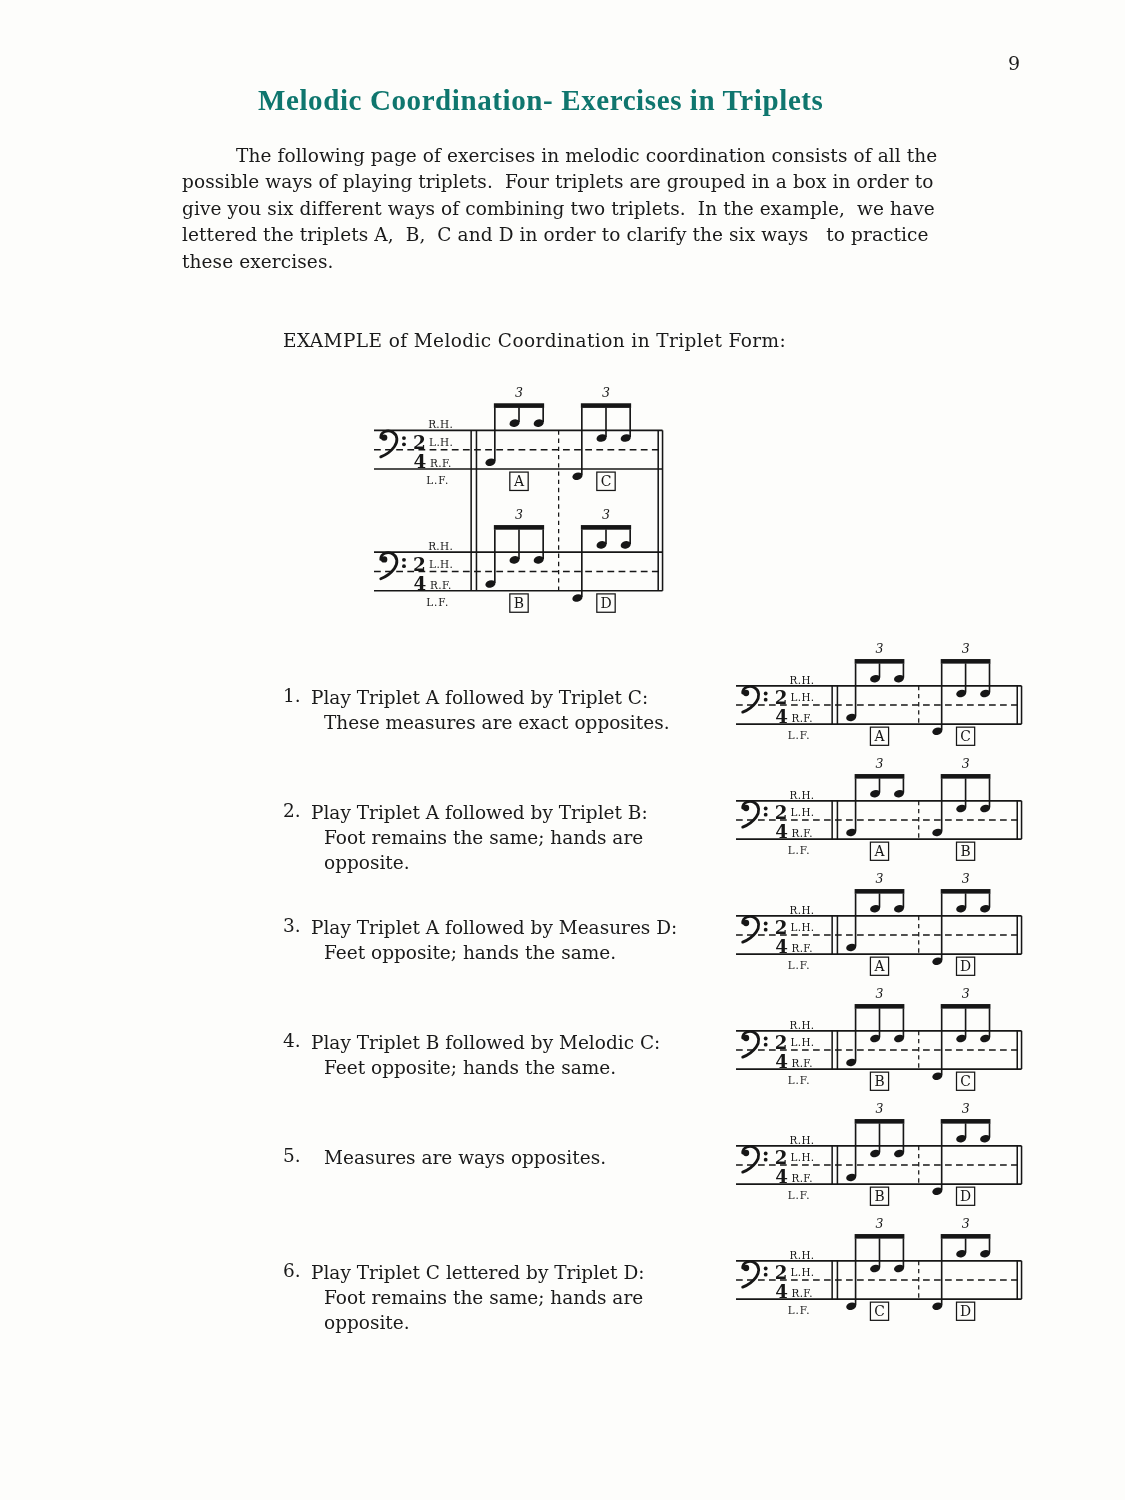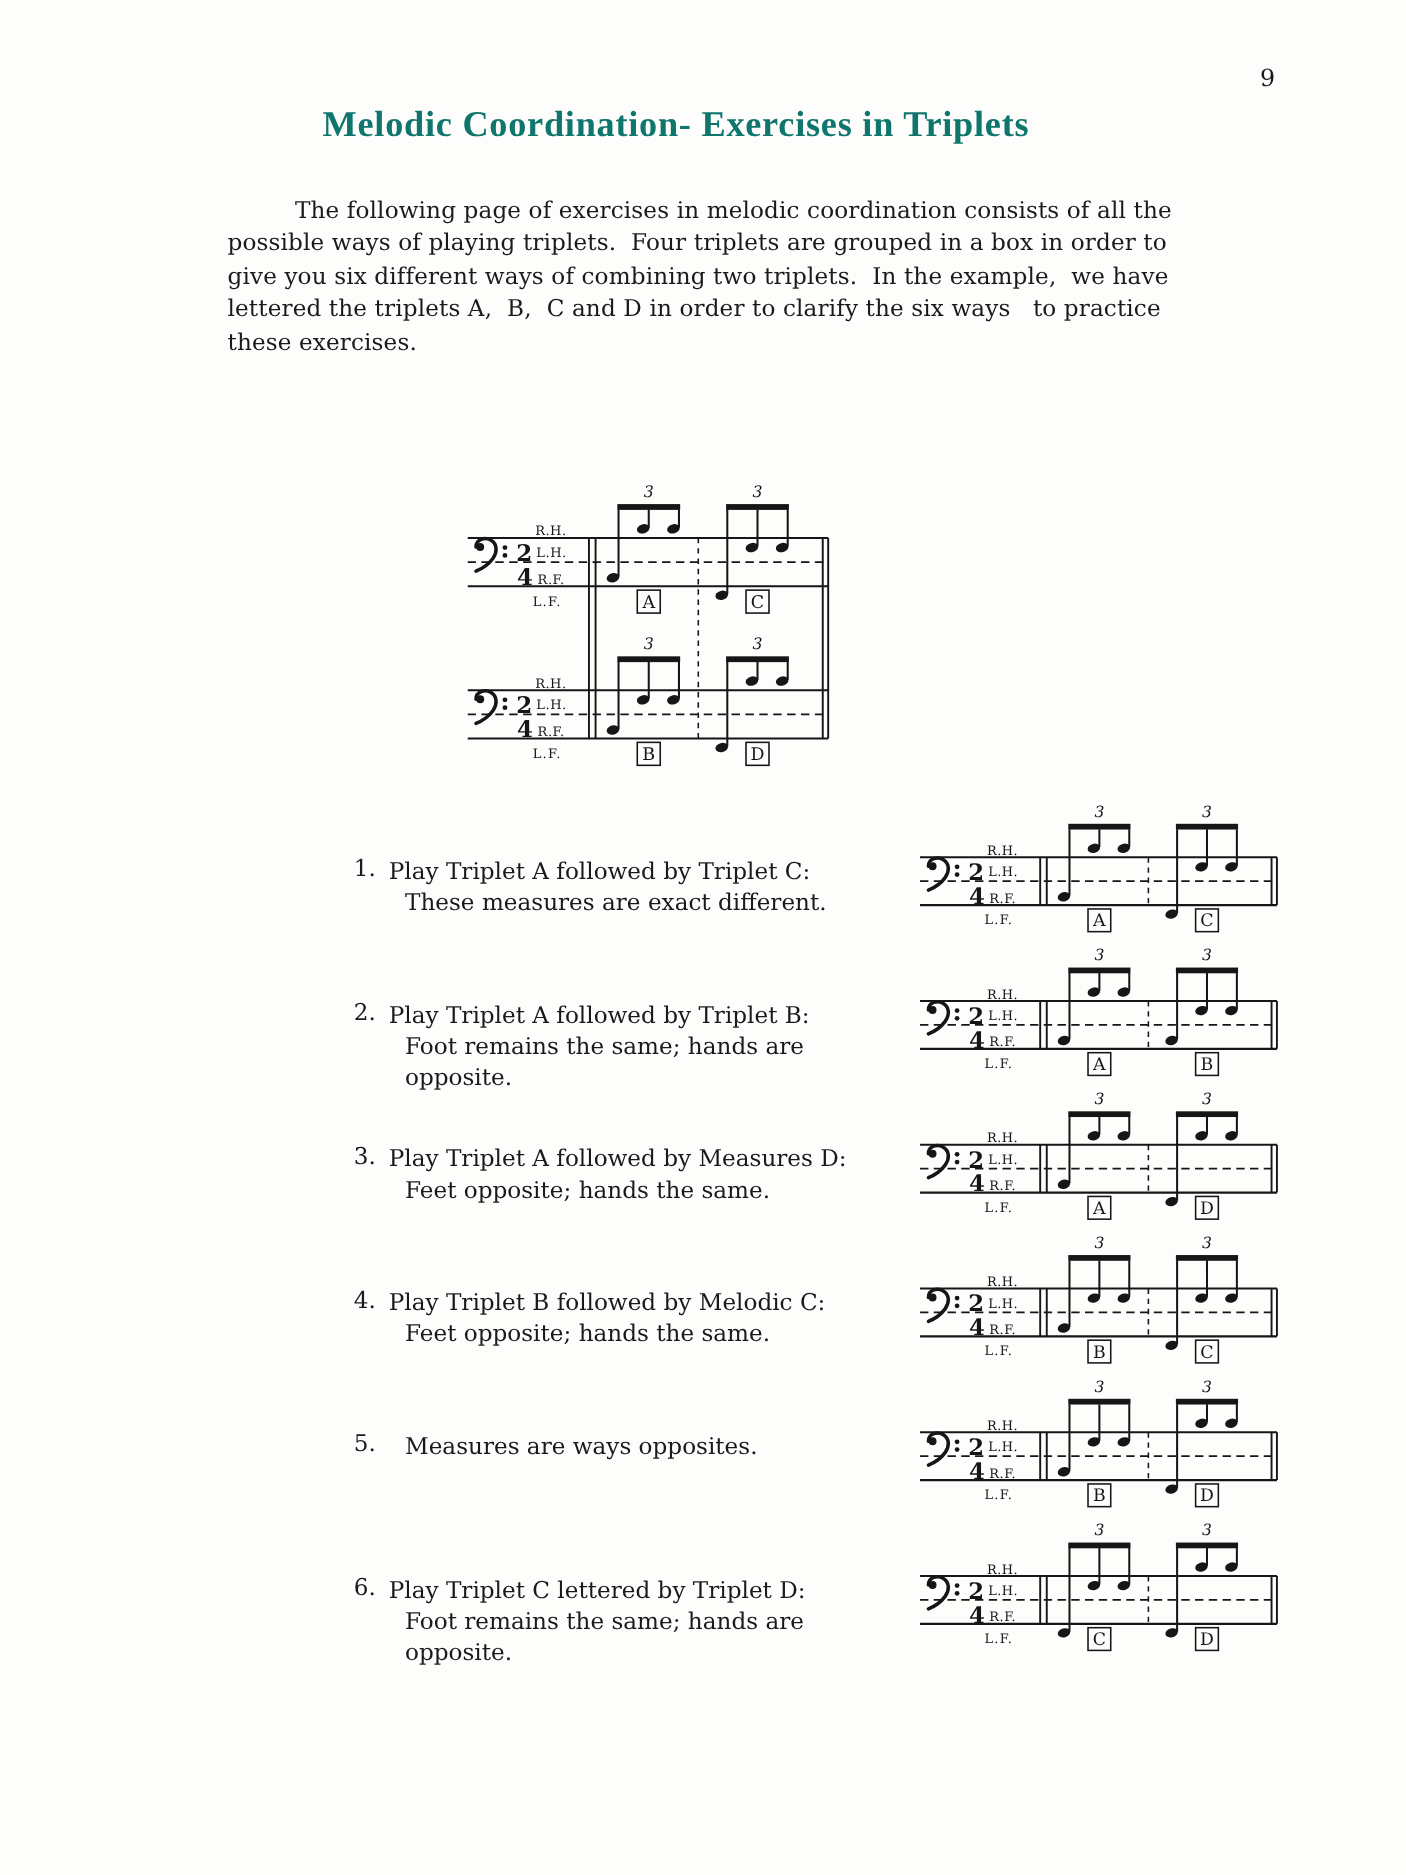--- a/index.html
+++ b/index.html
@@ -17,21 +17,21 @@
     position:absolute;left:1008px;top:52px;
     font-size:19px;
   }
   .title{
     position:absolute;left:258px;top:84px;
     font-family:"Liberation Serif",serif;
     font-weight:700;font-size:29px;letter-spacing:.6px;
     color:#0f766e;
   }
   .intro{
-    position:absolute;left:182px;top:156px;
+    position:absolute;left:182px;top:143px;
     font-size:18.5px;line-height:26.4px;
     letter-spacing:.1px;white-space:pre;
   }
   .intro-line.first{padding-left:54px;}
   .ex-heading{
     position:absolute;left:283px;top:330px;
     font-size:18.5px;letter-spacing:.4px;
   }
   .notation{position:absolute;display:block;}
   .row{position:absolute;left:0;width:1125px;height:115px;}
@@ -39,20 +39,21 @@
   .txt{position:absolute;left:311px;top:57px;font-size:18.5px;line-height:25px;}
   .txt .detail{padding-left:13px;}
 </style>
 </head>
 <body>
 
 <div class="page">
   <div class="pageno">9</div>
   <div class="title">Melodic Coordination- Exercises in Triplets</div>
   <div id="intro" class="intro"><div class="intro-line first">The following page of exercises in melodic coordination consists of all the</div><div class="intro-line">possible ways of playing triplets.  Four triplets are grouped in a box in order to</div><div class="intro-line">give you six different ways of combining two triplets.  In the example,  we have</div><div class="intro-line">lettered the triplets A,  B,  C and D in order to clarify the six ways   to practice</div><div class="intro-line">these exercises.</div></div>
+  <div class="ex-heading">EXAMPLE of Melodic Coordination in Triplet Form:</div>
   <svg id="example-svg" class="notation" style="left:374px;top:382px;width:290px" viewBox="0 0 300 240">
       <line x1="0" y1="50" x2="298.5" y2="50" stroke="#161616" stroke-width="1.7"></line>
       <line x1="0" y1="70" x2="298.5" y2="70" stroke="#161616" stroke-width="1.5" stroke-dasharray="7 4.5"></line>
       <line x1="0" y1="90" x2="298.5" y2="90" stroke="#161616" stroke-width="1.7"></line>
       <text x="56" y="48" fill="#161616" font-size="10.8" font-family="DejaVu Serif, serif" text-anchor="start" font-style="normal" font-weight="400" letter-spacing=".4px">R.H.</text>
       <text x="57" y="66" fill="#161616" font-size="10.8" font-family="DejaVu Serif, serif" text-anchor="start" font-style="normal" font-weight="400" letter-spacing=".4px">L.H.</text>
       <text x="58" y="88" fill="#161616" font-size="10.8" font-family="DejaVu Serif, serif" text-anchor="start" font-style="normal" font-weight="400" letter-spacing=".4px">R.F.</text>
       <text x="54" y="106" fill="#161616" font-size="10.8" font-family="DejaVu Serif, serif" text-anchor="start" font-style="normal" font-weight="400" letter-spacing="1px">L.F.</text>
       <g>
         <circle cx="10.5" cy="57.5" r="3.3" fill="#161616"></circle>
@@ -129,21 +130,21 @@
       <line x1="106" y1="50" x2="106" y2="216" stroke="#161616" stroke-width="1.6"></line>
       <line x1="294" y1="50" x2="294" y2="216" stroke="#161616" stroke-width="1.6"></line>
       <line x1="298.5" y1="50" x2="298.5" y2="216" stroke="#161616" stroke-width="1.6"></line>
       <line x1="191" y1="50" x2="191" y2="216" stroke="#161616" stroke-width="1.3" stroke-dasharray="4.5 4"></line>
     </svg>
   <div id="rows">
       <div class="row" style="top: 628px;">
         <div class="num">1.</div>
         <div class="txt">
           <div>Play Triplet A followed by Triplet C:</div>
-          <div class="detail">These measures are exact different.</div>
+          <div class="detail">These measures are exact opposites.</div>
         </div>
         <svg class="notation" viewBox="0 0 300 114" style="left:736px;top:10px;width:287px">
           <line x1="0" y1="50" x2="298.5" y2="50" stroke="#161616" stroke-width="1.7"></line>
           <line x1="0" y1="70" x2="298.5" y2="70" stroke="#161616" stroke-width="1.5" stroke-dasharray="7 4.5"></line>
           <line x1="0" y1="90" x2="298.5" y2="90" stroke="#161616" stroke-width="1.7"></line>
           <text x="56" y="48" fill="#161616" font-size="10.8" font-family="DejaVu Serif, serif" text-anchor="start" font-style="normal" font-weight="400" letter-spacing=".4px">R.H.</text>
           <text x="57" y="66" fill="#161616" font-size="10.8" font-family="DejaVu Serif, serif" text-anchor="start" font-style="normal" font-weight="400" letter-spacing=".4px">L.H.</text>
           <text x="58" y="88" fill="#161616" font-size="10.8" font-family="DejaVu Serif, serif" text-anchor="start" font-style="normal" font-weight="400" letter-spacing=".4px">R.F.</text>
           <text x="54" y="106" fill="#161616" font-size="10.8" font-family="DejaVu Serif, serif" text-anchor="start" font-style="normal" font-weight="400" letter-spacing="1px">L.F.</text>
           <g>

